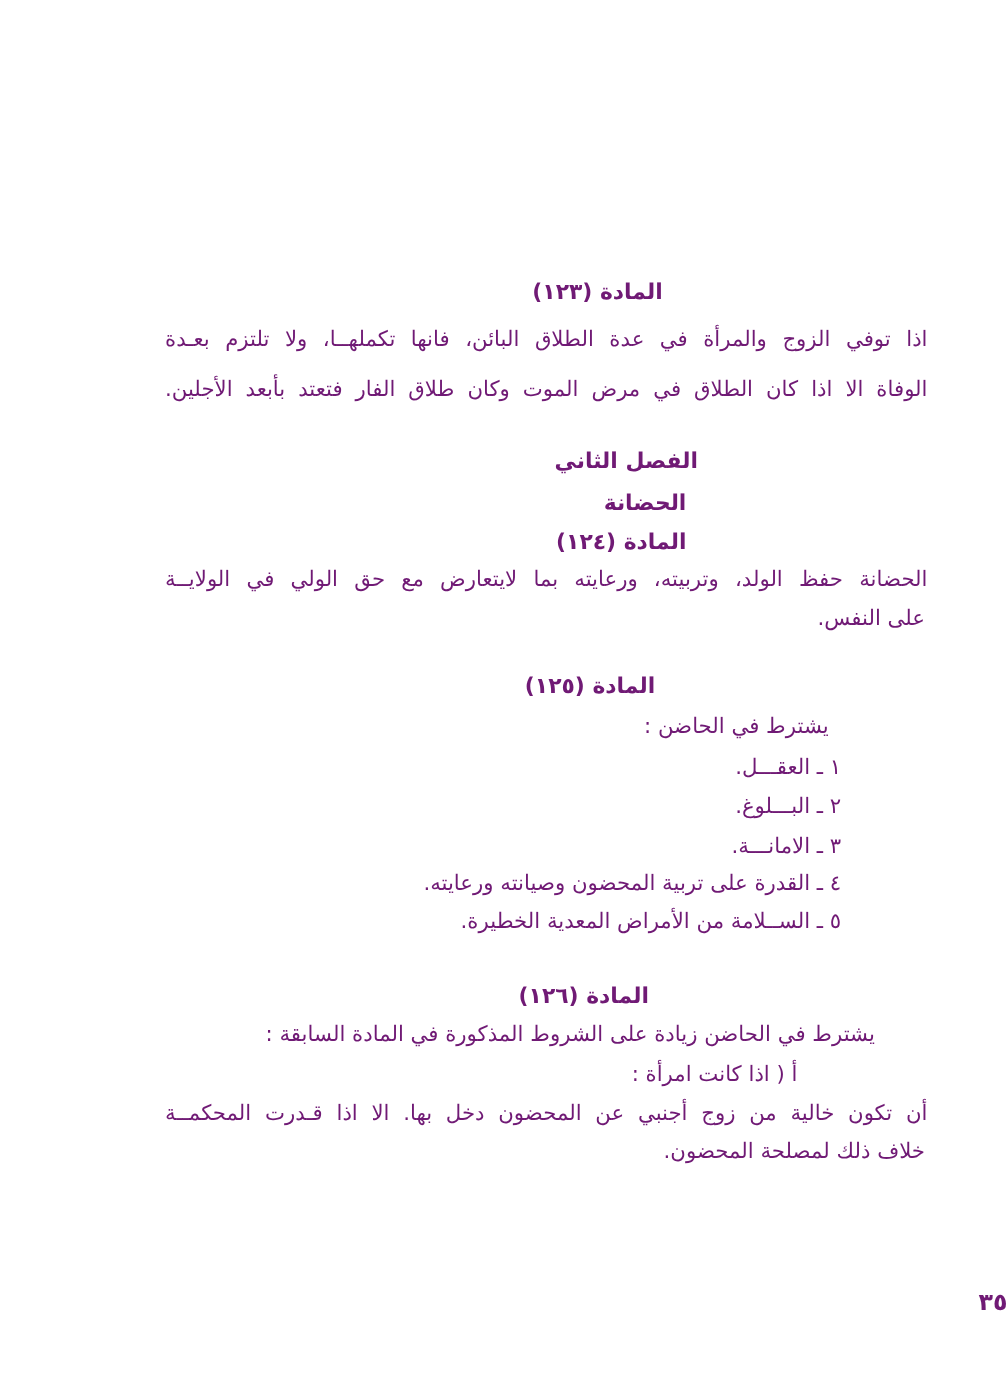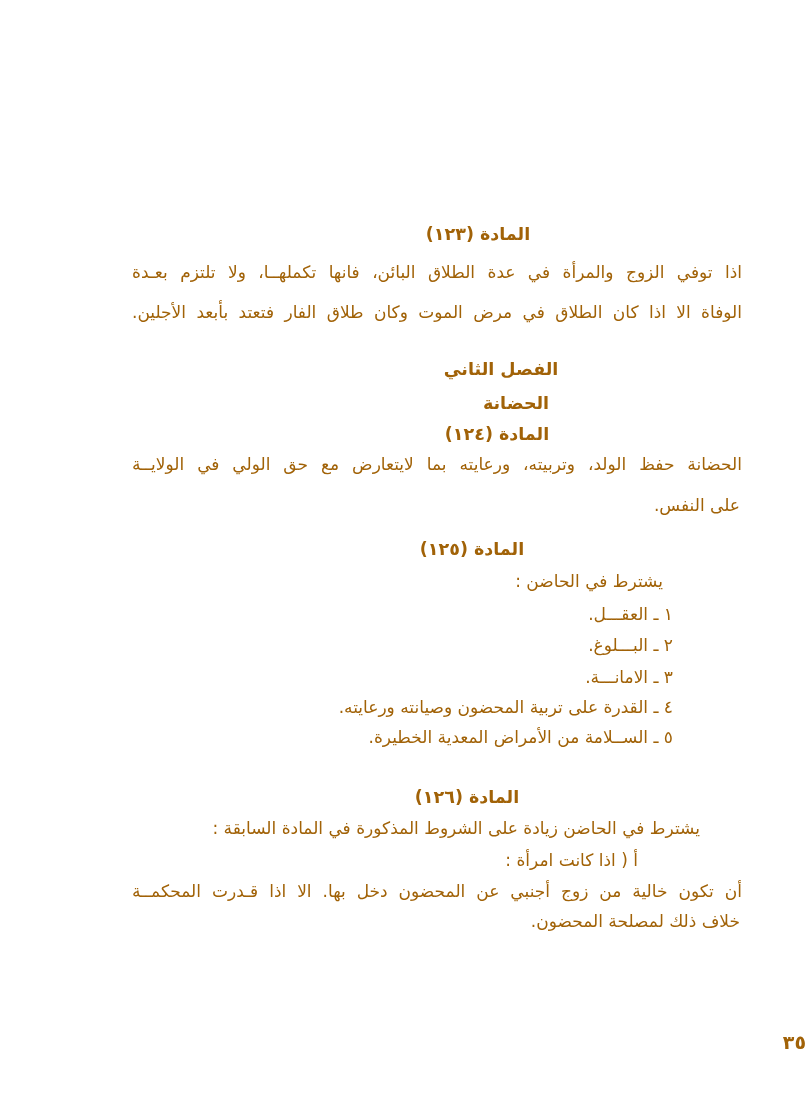--- a/index.html
+++ b/index.html
@@ -18,21 +18,21 @@
   .page {
     position: absolute;
     inset: 0;
     background: #ffffff;
     direction: rtl;
   }
   .t {
     position: absolute;
     font-size: 17px;
     line-height: 25px;
-    color: #a16207;
+    color: #701a75;
     white-space: nowrap;
   }
   .heading {
     font-weight: 700;
     right: 0;
     text-align: center;
     font-size: 17.5px;
   }
   .just {
     left: 132px;
@@ -56,21 +56,21 @@
 
   <div class="t heading" style="top:222px;left:150px;">المادة (١٢٣)</div>
   <div class="t just" style="top:300px;">الوفاة الا اذا كان الطلاق في مرض الموت وكان طلاق الفار فتعتد بأبعد الأجلين.</div>
   <div class="t just" style="top:260px;">اذا توفي الزوج والمرأة في عدة الطلاق البائن، فانها تكملهــا، ولا تلتزم بعـدة</div>
 
   <div class="t heading" style="top:357px;left:196px;">الفصل الثاني</div>
   <div class="t heading" style="top:391px;left:226px;">الحضانة</div>
 
   <div class="t heading" style="top:422px;left:188px;">المادة (١٢٤)</div>
   <div class="t just" style="top:452px;">الحضانة حفظ الولد، وتربيته، ورعايته بما لايتعارض مع حق الولي في الولايــة</div>
-  <div class="t" style="top:493px;right:66px;">على النفس.</div>
+  <div class="t" style="top:483px;right:66px;">على النفس.</div>
 
   <div class="t heading" style="top:537px;left:138px;">المادة (١٢٥)</div>
   <div class="t" style="top:569px;right:143px;">يشترط في الحاضن :</div>
   <div class="t" style="top:602px;right:133px;">١ ـ العقـــل.</div>
   <div class="t" style="top:633px;right:133px;">٢ ـ البـــلوغ.</div>
   <div class="t" style="top:665px;right:133px;">٣ ـ الامانـــة.</div>
   <div class="t" style="top:695px;right:133px;">٤ ـ القدرة على تربية المحضون وصيانته ورعايته.</div>
   <div class="t" style="top:725px;right:133px;">٥ ـ الســلامة من الأمراض المعدية الخطيرة.</div>
 
   <div class="t heading" style="top:785px;left:128px;">المادة (١٢٦)</div>

